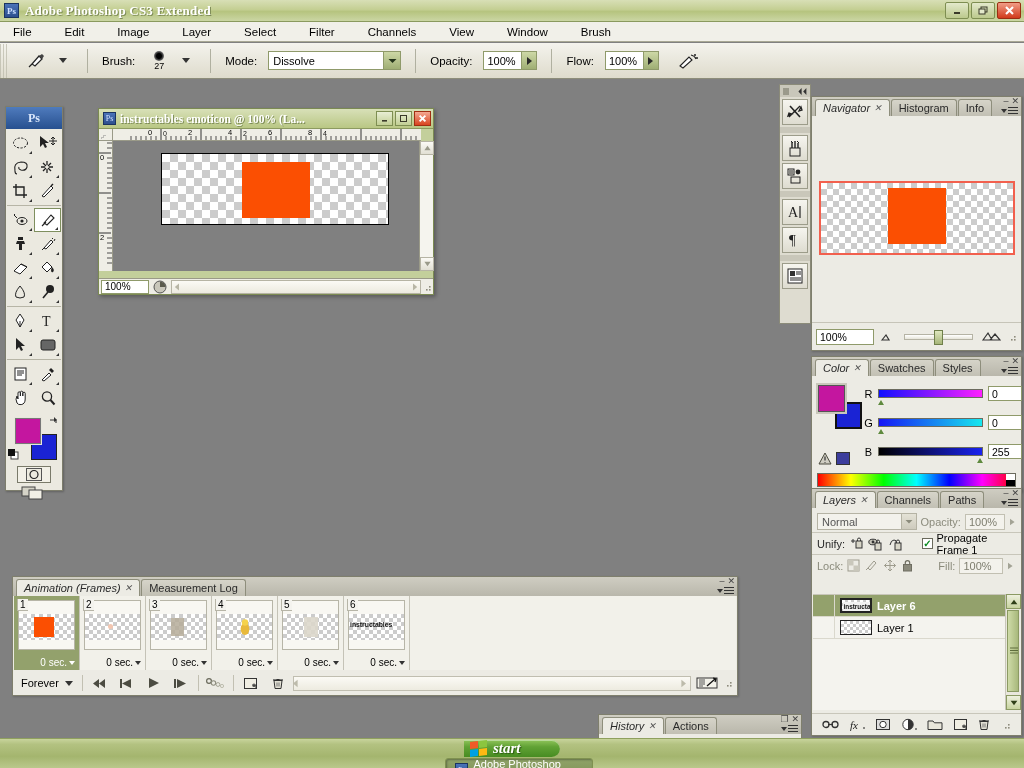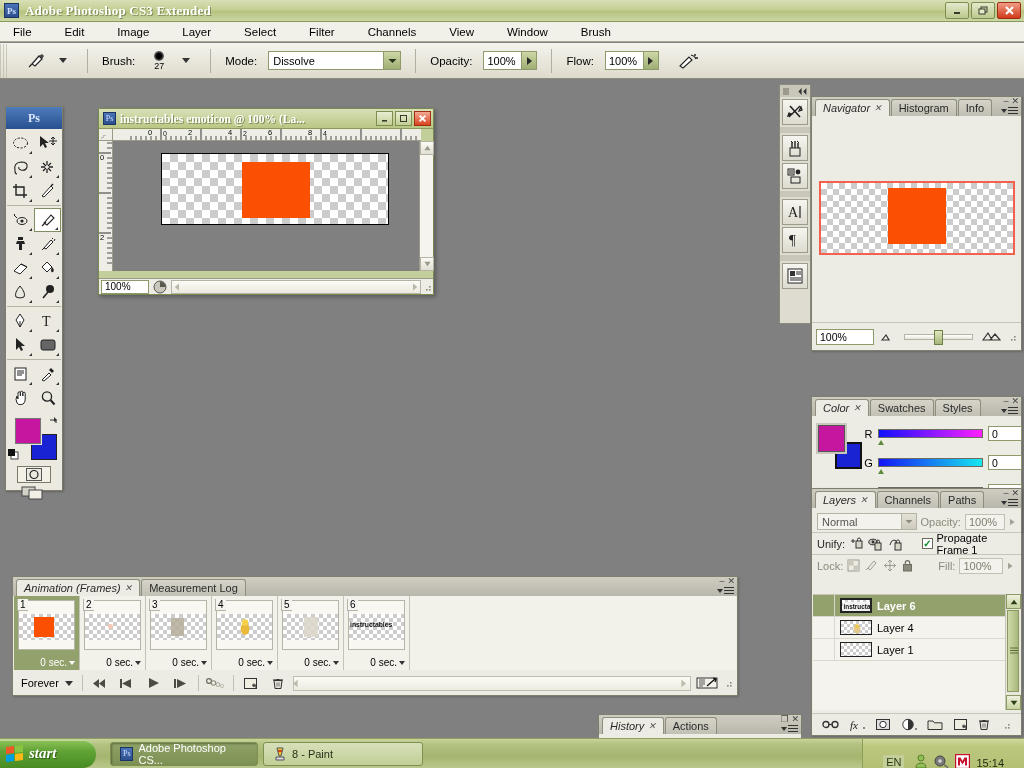--- a/index.html
+++ b/index.html
@@ -175,21 +175,21 @@
       linear-gradient(45deg,#cccccc 25%,transparent 25%,transparent 75%,#cccccc 75%),
       linear-gradient(45deg,#cccccc 25%,#ffffff 25%,#ffffff 75%,#cccccc 75%);
     background-size:12px 12px;background-position:0 0,6px 6px;}
   .nav-rect{position:absolute;left:67px;top:5px;width:58px;height:56px;background:#fb4f02;}
   .nav-bottom{position:absolute;left:0;right:0;bottom:0;height:28px;border-top:1px solid #c6c4b8;display:flex;align-items:center;padding:0 4px;gap:6px;}
   .nav-zoom{width:58px;height:16px;border:1px solid #8f9a6a;background:#fff;font-size:10.5px;display:flex;align-items:center;padding-left:3px;}
   .nav-slider{flex:1;height:6px;background:linear-gradient(to bottom,#ffffff,#e7e5da);border:1px solid #b5b3a4;position:relative;margin:0 3px;}
   .nav-knob{position:absolute;left:44%;top:-5px;width:9px;height:15px;background:linear-gradient(to bottom,#dfe7bf,#a6b578);border:1px solid #6f7f4a;}
 
   
-  #colorpanel{left:811px;top:356px;width:211px;height:136px;margin-top:40px;}
+  #colorpanel{left:811px;top:356px;width:211px;height:136px;}
   .color-body{position:absolute;left:0;right:0;top:19px;bottom:0;}
   .cc-chips{position:absolute;left:6px;top:9px;width:44px;height:44px;}
   .cc-fg{position:absolute;left:0;top:0;width:27px;height:27px;background:#c4169f;border:1px solid #555;outline:2px solid #c9c7bb;}
   .cc-bg{position:absolute;left:17px;top:17px;width:27px;height:27px;background:#1a23d4;border:2px solid #111;}
   .slider-row{position:absolute;left:52px;display:flex;align-items:center;gap:5px;}
   .sl-label{width:9px;font-size:11px;text-align:center;}
   .sl-track{width:105px;height:9px;position:relative;border:1px solid #6b6b5e;}
   .sl-knob{position:absolute;top:8px;width:9px;height:8px;}
   .sl-knob:before{content:"";position:absolute;left:0;top:0;width:0;height:0;
     border-left:4.5px solid transparent;border-right:4.5px solid transparent;border-bottom:7px solid #f0efe8;}
@@ -252,21 +252,21 @@
   .anim-btn{width:24px;height:18px;display:flex;align-items:center;justify-content:center;}
   .af-sep{width:1px;height:16px;background:#c2c0b2;margin:0 2px;}
   .anim-hscroll{flex:1;height:15px;background:linear-gradient(to bottom,#fbfaf5,#edebe0);border:1px solid #c0beb0;display:flex;align-items:center;justify-content:flex-end;padding-right:1px;}
 
   
   #historypanel{position:absolute;left:598px;top:714px;width:204px;height:26px;background:#ecebe4;border:1px solid #7f7f6d;}
 
   
   #taskbar{position:absolute;left:0;bottom:0;width:1024px;height:30px;
     background:linear-gradient(to bottom,#c8d49c 0%,#b3c281 18%,#a4b56e 60%,#b9c88b 100%);
-    border-top:1px solid #8fa05e;display:flex;align-items:center;}
+    border-top:1px solid #8fa05e;display:flex;align-items:center;flex-direction:column;}
   #startbtn{height:28px;min-width:96px;margin:1px 0 1px 0;display:flex;align-items:center;gap:6px;padding:0 16px 0 6px;
     background:linear-gradient(to bottom,#8fc45a 0%,#61a235 40%,#478c22 100%);
     border-radius:0 13px 13px 0;box-shadow:inset 0 1px 0 rgba(255,255,255,.4);
     color:#fff;font-style:italic;font-weight:bold;font-size:15px;text-shadow:1px 1px 1px #2d5c12;
     font-family:"Liberation Serif",serif;}
   .flag{width:17px;height:15px;display:grid;grid-template-columns:1fr 1fr;grid-template-rows:1fr 1fr;gap:1px;transform:skewY(-6deg);}
   .flag i{display:block;}
   .taskbtn{height:24px;margin-left:5px;display:flex;align-items:center;gap:5px;padding:0 9px;
     border:1px solid #7f9150;border-radius:3px;font-size:11px;color:#fff;
     background:linear-gradient(to bottom,#a9ba7c,#93a665);max-width:208px;}
@@ -1009,30 +1009,20 @@
       <span class="eye-cell"></span>
       <span class="lthumb" style="border-width:2px">
         <svg class="icon-svg" style="position:absolute;left:1px;top:2px" width="28" height="9" viewBox="0 0 28 9">
             <rect x="0" y="0" width="28" height="9" fill="#f2f2f2"></rect>
             <text x="0.5" y="7" font-size="6.4" font-family="Liberation Sans, sans-serif" fill="#111" font-weight="bold">instructables</text>
           </svg>
       </span>
       <span class="lname">Layer 6</span>
     </div>
     <div class="layer-row">
-      <span class="eye-cell"></span>
-      <span class="lthumb">
-        <svg class="icon-svg" style="position:absolute;left:10px;top:2px" width="12" height="11" viewBox="0 0 12 11">
-            <ellipse cx="6" cy="6" rx="3.4" ry="4.2" fill="#e2c98a"></ellipse>
-            <circle cx="6" cy="3" r="1.8" fill="#f0c83c"></circle>
-          </svg>
-      </span>
-      <span class="lname">Layer 4</span>
-    </div>
-    <div class="layer-row">
       <span class="eye-cell">
         
       </span>
       <span class="lthumb">
         
       </span>
       <span class="lname">Layer 1</span>
     </div>
   </div>
 

